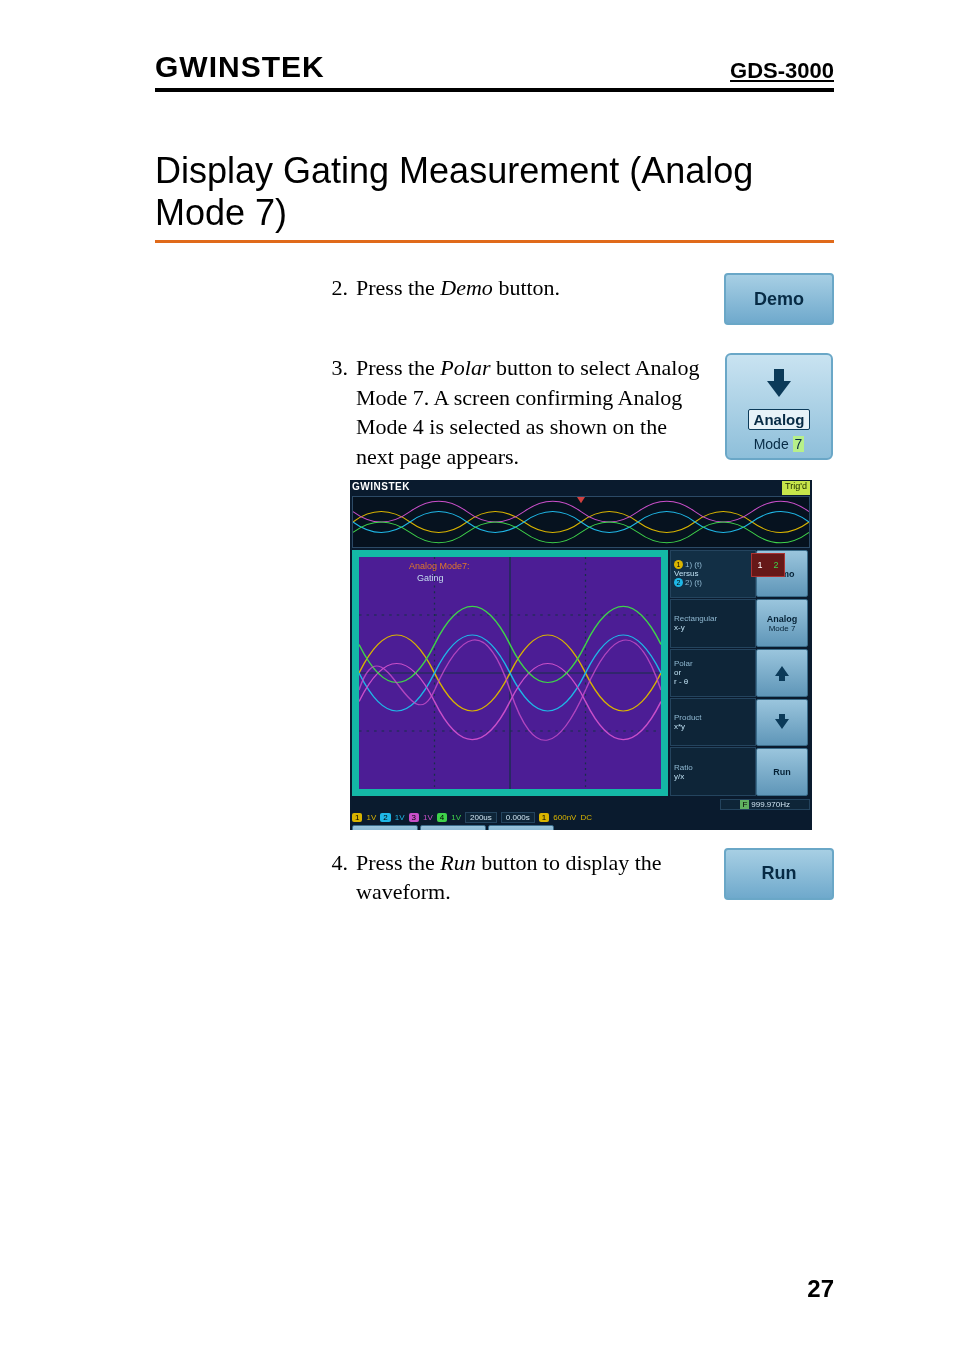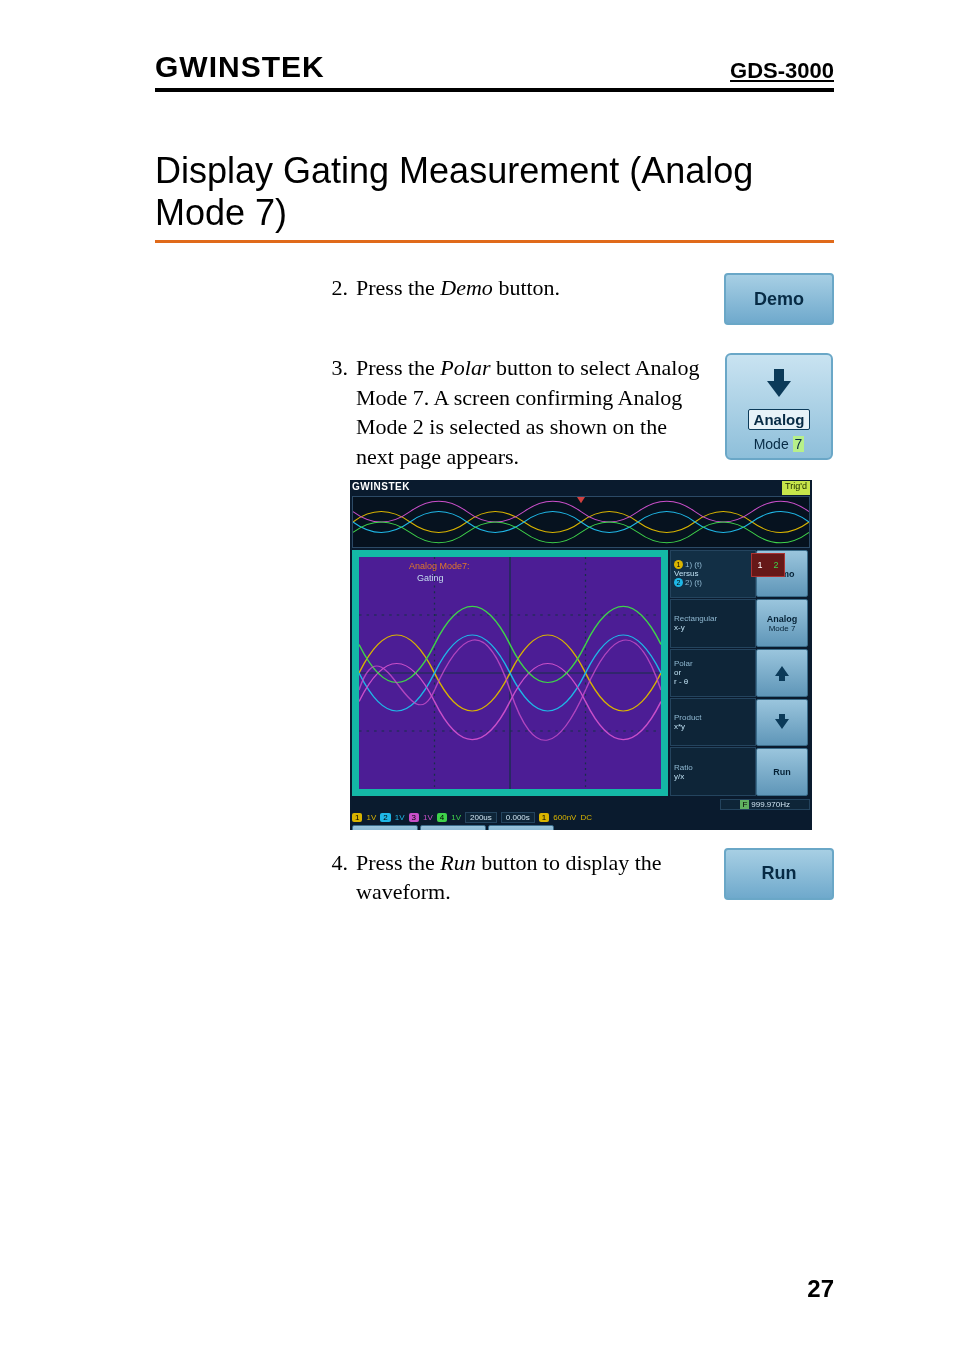--- a/index.html
+++ b/index.html
@@ -321,21 +321,21 @@
       </div>
     </div>
   </div>
 
   <div class="step-row" style="margin-bottom:8px;">
     <div class="step-label"></div>
     <div class="step-body">
       <div class="step-text">
         <div class="step-num">3.</div>
         <div class="step-para">
-          <span>Press the </span><span class="italic">Polar</span><span> button to select Analog Mode 7. A screen confirming Analog Mode 2 is selected as shown on the next page appears.</span>
+          <span>Press the </span><span class="italic">Polar</span><span> button to select Analog Mode 7. A screen confirming Analog Mode 4 is selected as shown on the next page appears.</span>
         </div>
       </div>
       <div class="btn-img">
         <div class="mode-card">
           <div class="arrow-box">
             <div style="display:flex;flex-direction:column;align-items:center;">
               <div class="arrow-stem"></div>
               <div class="arrow-down"></div>
             </div>
           </div>

